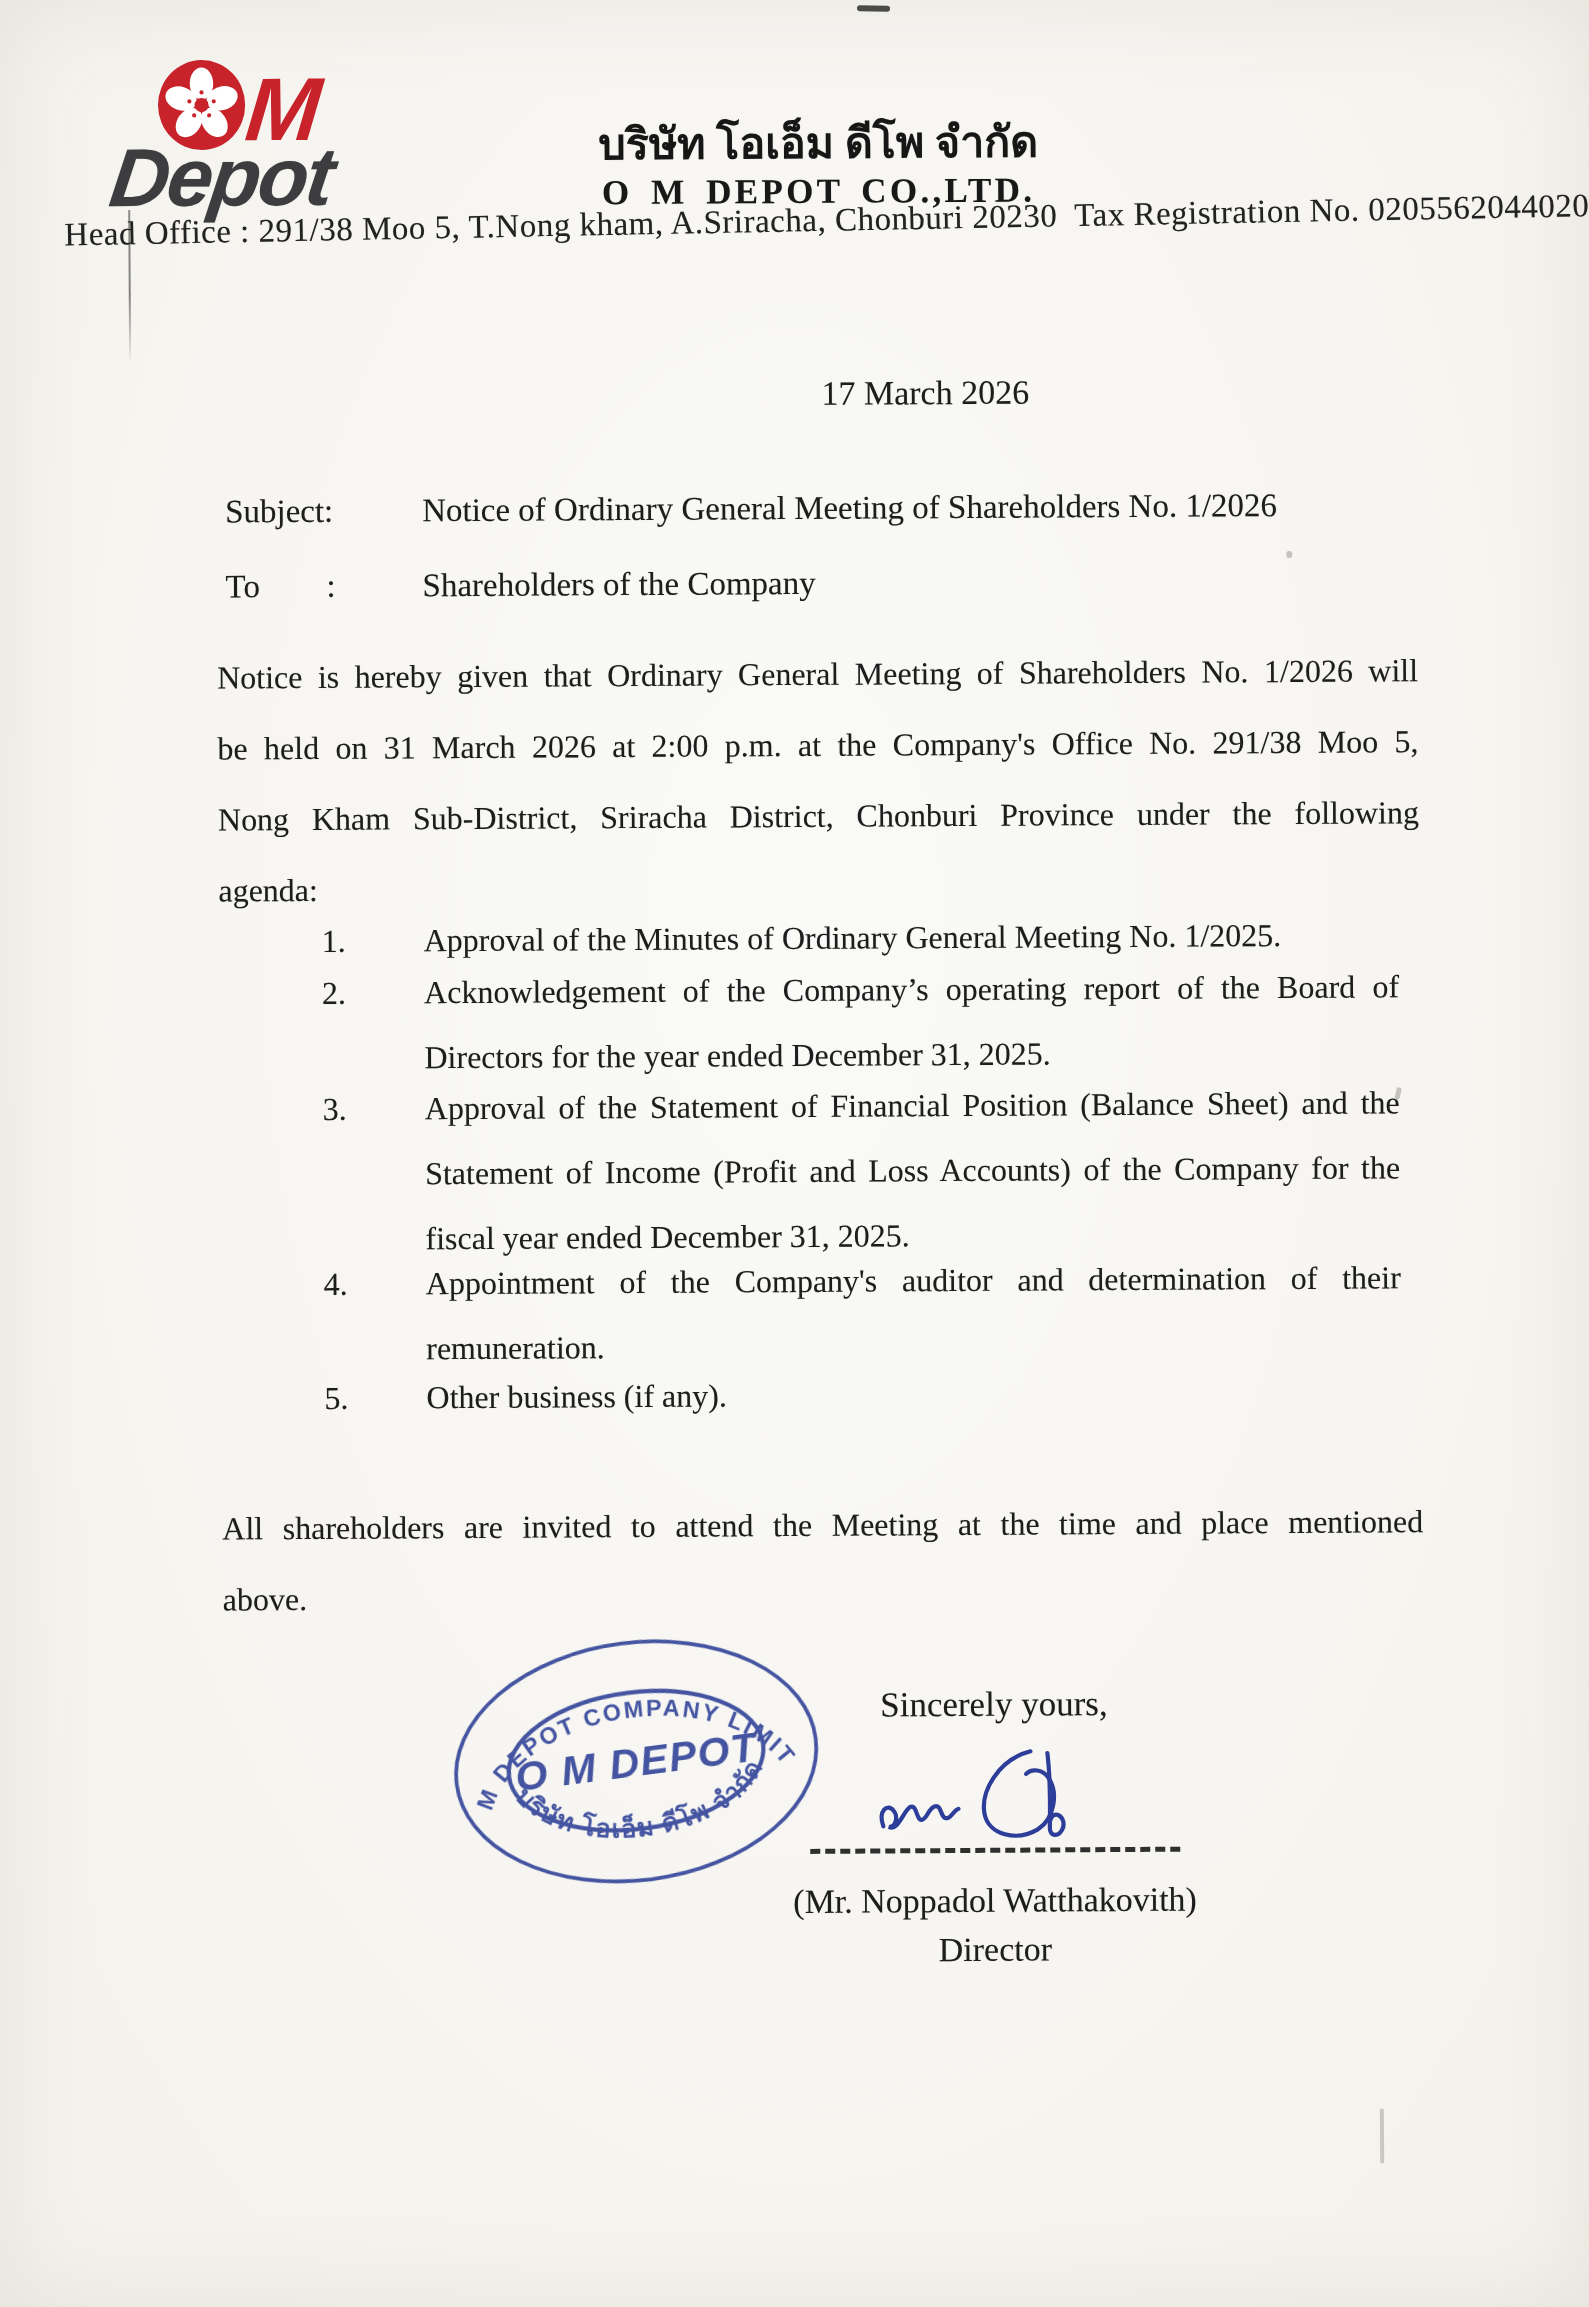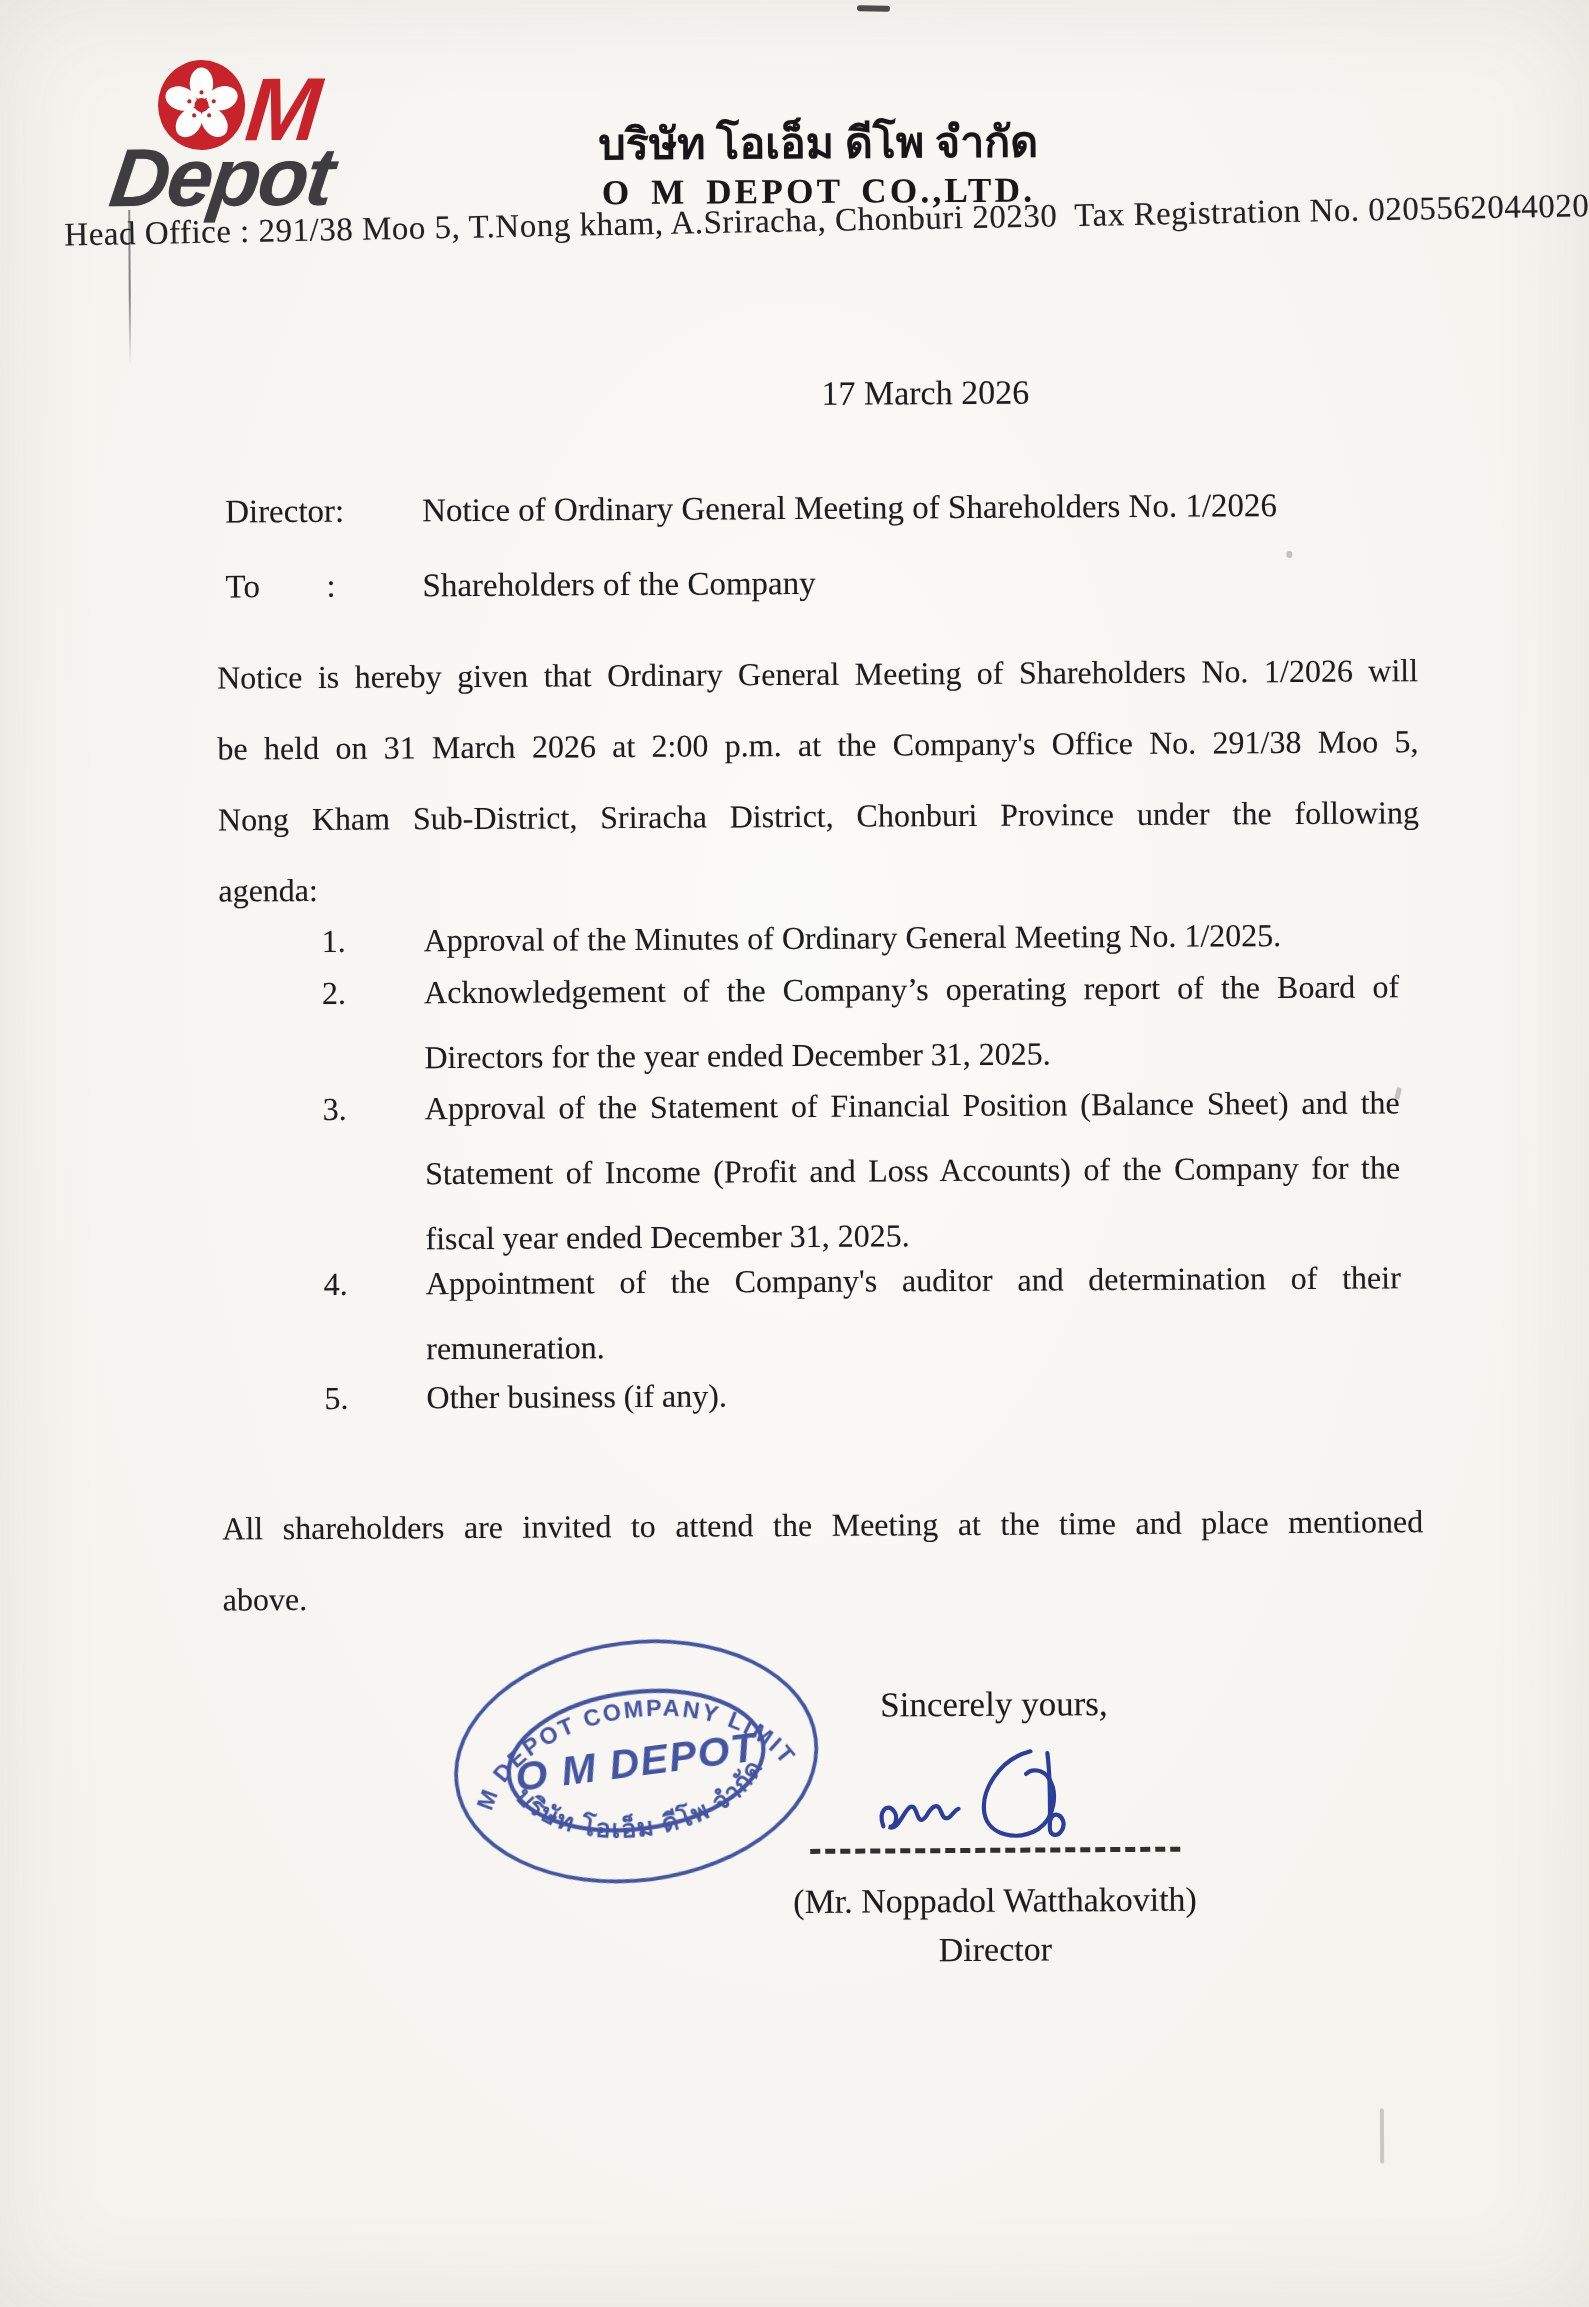--- a/index.html
+++ b/index.html
@@ -110,21 +110,21 @@
     </div>
     <div class="artifact-vline"></div>
 
     <div class="thai-name doc-text">บริษัท โอเอ็ม ดีโพ จำกัด</div>
     <div class="eng-name doc-text">O M DEPOT CO.,LTD.</div>
     <div class="address doc-text">Head Office : 291/38 Moo 5, T.Nong kham, A.Sriracha, Chonburi 20230  Tax Registration No. 0205562044020</div>
 
     <div class="date-line doc-text">17 March 2026</div>
 
     <div class="subject-row">
-      <span class="subject-label doc-text">Director:</span>
+      <span class="subject-label doc-text">Subject:</span>
       <span class="subject-value doc-text">Notice of Ordinary General Meeting of Shareholders No. 1/2026</span>
     </div>
     <div class="to-row">
       <span class="to-label doc-text">To</span>
       <span class="to-colon doc-text">:</span>
       <span class="to-value doc-text">Shareholders of the Company</span>
     </div>
 
     <div class="para para-1">
       <div class="jl doc-text">Notice is hereby given that Ordinary General Meeting of Shareholders No. 1/2026 will</div>

